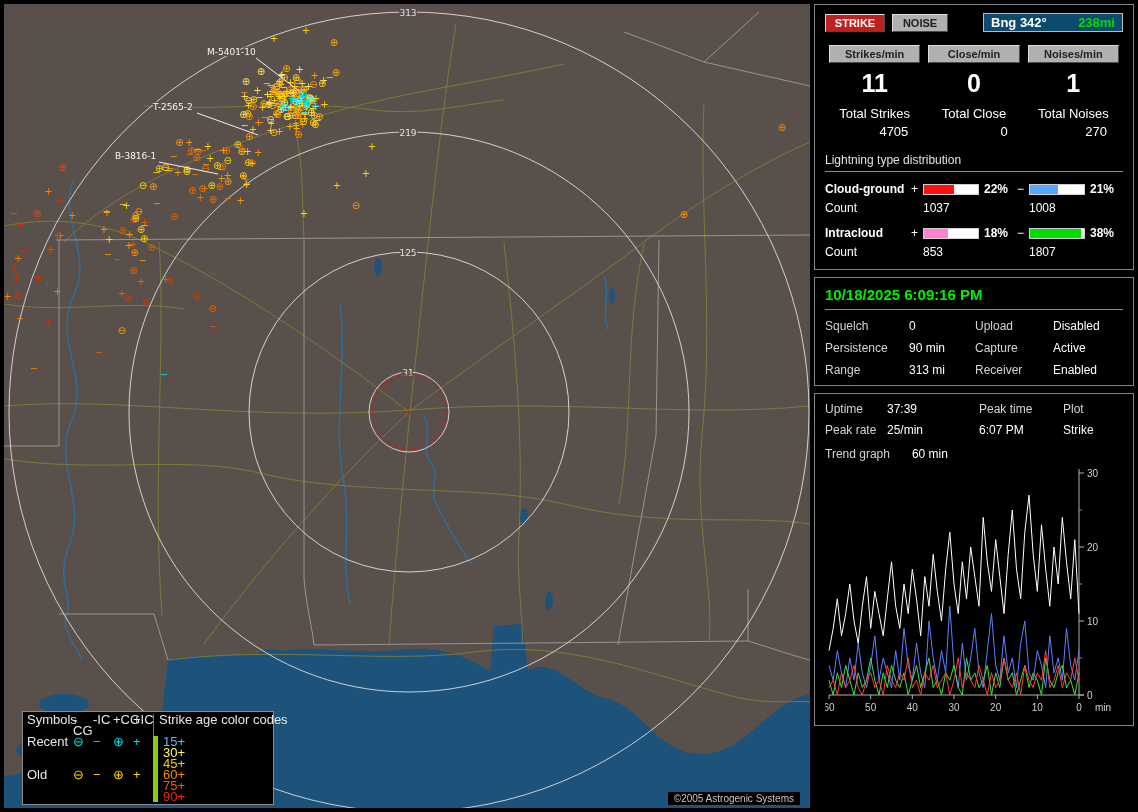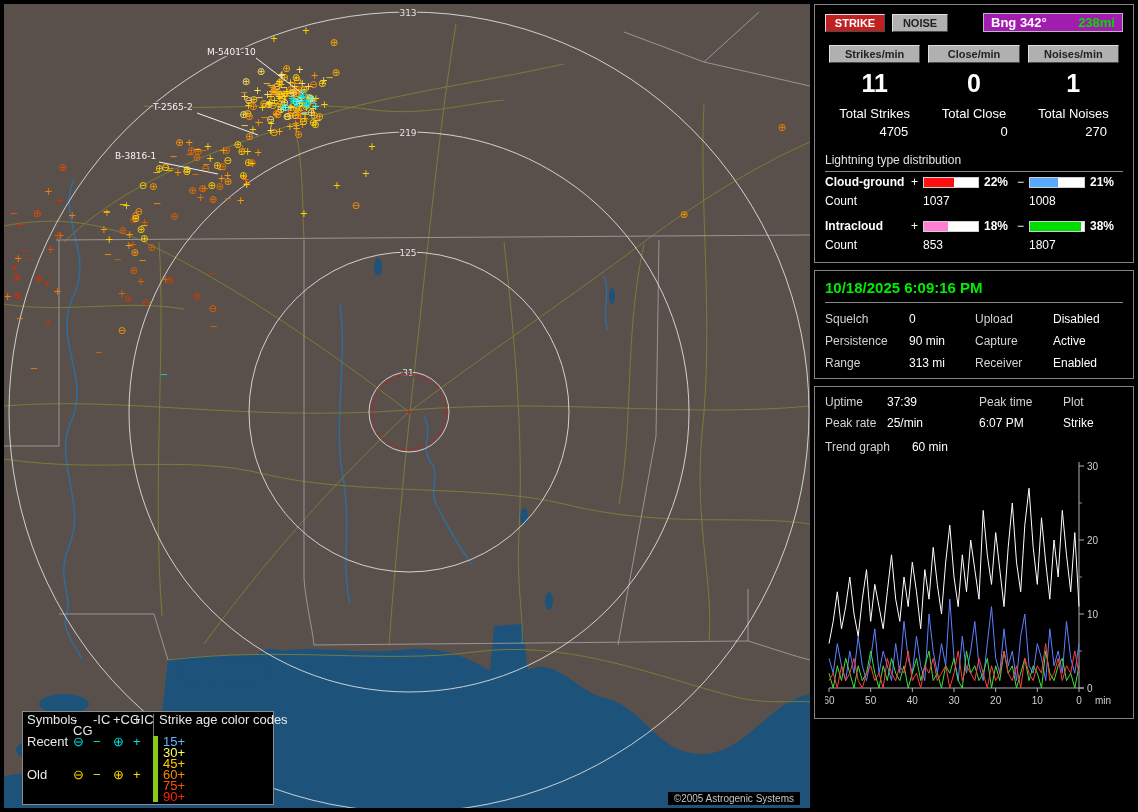--- a/index.html
+++ b/index.html
@@ -26,36 +26,36 @@
   
   .sidebar{position:absolute;left:814px;top:4px;width:320px;height:804px;color:#fff;font-size:12px;}
   .panel{background:#000;border:1px solid #848484;padding:8px 10px;margin-bottom:7px;}
 
   .ind-row{display:flex;align-items:center;margin-bottom:13px;}
   .chip{font-weight:bold;font-size:11px;text-align:center;padding:2px 6px;
         border:1px solid;border-color:#dedede #4a4a4a #4a4a4a #dedede;background:#b0b0b0;color:#222;}
   .strike-chip{background:#c02020;color:#ffffff;width:60px;margin-right:7px;}
   .noise-chip{width:56px;}
   .bng-box{margin-left:auto;width:140px;display:flex;justify-content:space-between;align-items:center;
-           border:1px solid #b8b8b8;background:#a21caf;padding:1px 7px;font-weight:bold;font-size:13px;}
+           border:1px solid #b8b8b8;background:#0c4a6e;padding:1px 7px;font-weight:bold;font-size:13px;}
   .green{color:#00dd00;}
   .dim{color:#9a9a9a;}
 
   .row3{display:flex;}
   .row3>*{flex:1;}
   .rate-chip{margin:0 4px;flex:1;}
   .chips3{margin-bottom:6px;align-items:flex-end;}
   .big-num{font-size:25px;font-weight:bold;text-align:center;}
   .vals3{margin-bottom:8px;}
   .t-label{font-size:13px;text-align:center;}
   .tlabels3{margin-bottom:3px;}
   .t-val{font-size:13px;text-align:right;padding-right:16px;}
   .tvals3{margin-bottom:14px;}
 
-  .dist-title{color:#e2e2e2;padding-bottom:4px;border-bottom:1px solid #8a8a8a;margin-bottom:3px;}
+  .dist-title{color:#e2e2e2;padding-bottom:4px;border-bottom:1px solid #8a8a8a;margin-bottom:10px;}
   .dist-row{display:grid;grid-template-columns:86px 12px 56px 38px 12px 56px auto;
             align-items:center;margin-bottom:5px;}
   .dist-name{font-weight:bold;}
   .dist-sign{text-align:left;}
   .bar{display:block;height:11px;background:#fff;border:1px solid #cfcfcf;overflow:hidden;}
   .bar-fill{display:block;height:100%;}
   .dist-pct{font-weight:bold;padding-left:5px;}
   .dist-count-row{display:grid;grid-template-columns:86px 106px auto;margin-bottom:11px;}
   .dist-count{padding-left:12px;}
 

